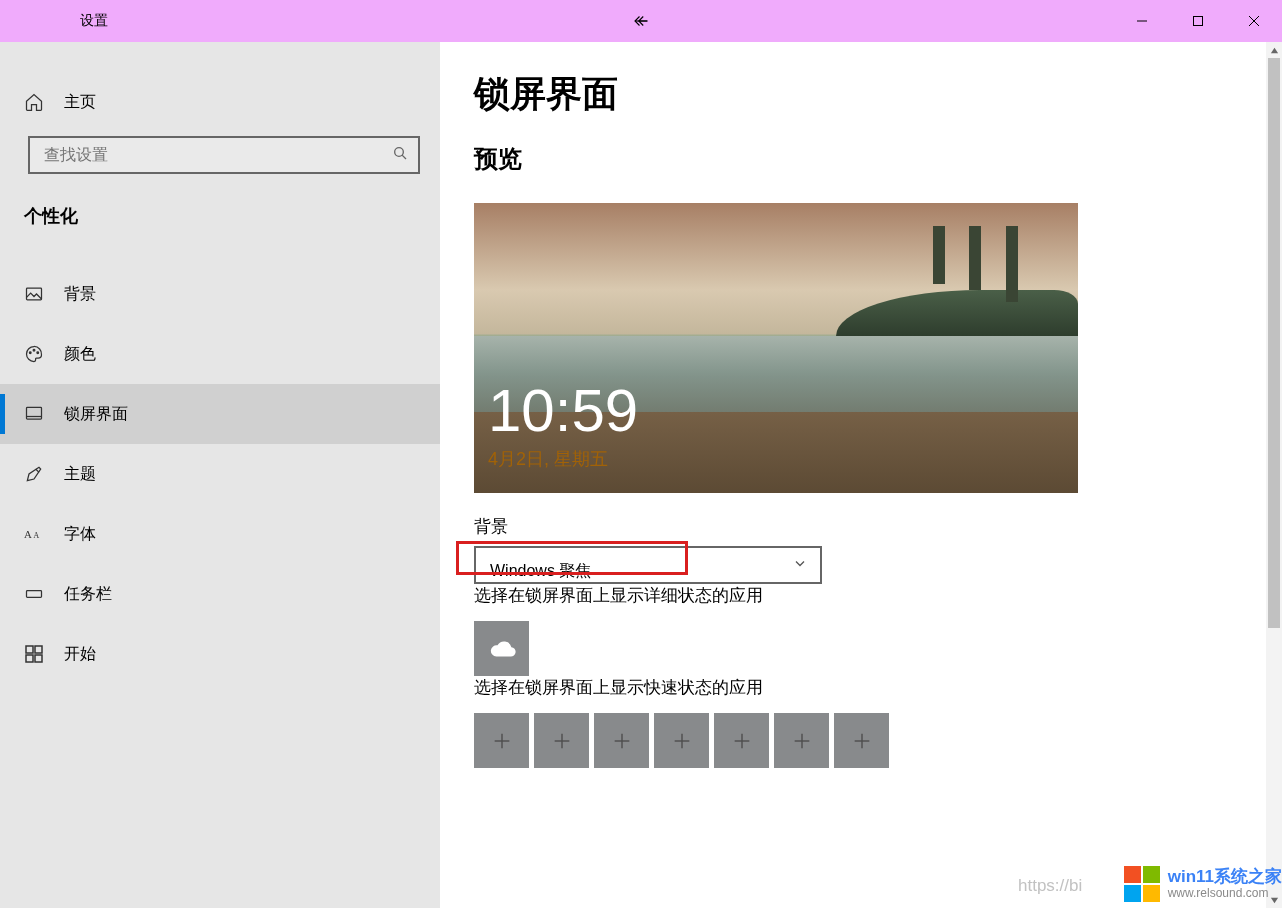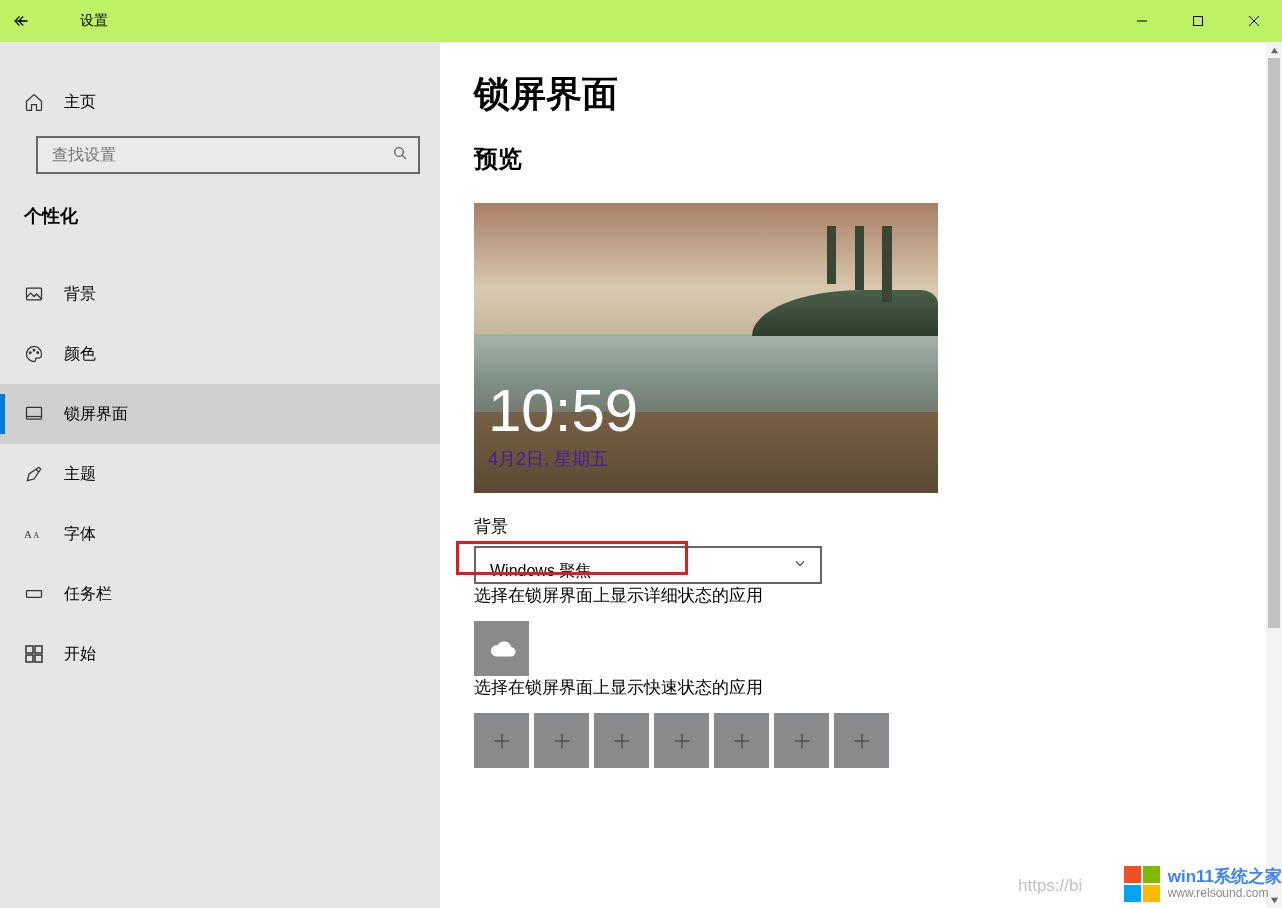--- a/index.html
+++ b/index.html
@@ -8,24 +8,25 @@
       background: #fff;
       width: 1282px;
       height: 908px;
       overflow: hidden;
       position: relative;
     }
 
     
     .titlebar {
       height: 42px;
-      background: #bef264;
+      background: #f0abfc;
       display: flex;
       align-items: center;
       position: relative;
+      justify-content: center;
     }
     .back-btn {
       width: 42px; height: 42px;
       display:flex; align-items:center; justify-content:center;
       color:#000;
     }
     .title-text {
       position:absolute;
       left: 80px;
       font-size: 14px;
@@ -61,21 +62,21 @@
       padding-left:24px;
     }
     .home-icon {
       width:20px; height:20px;
       margin-right:20px;
       display:flex; align-items:center; justify-content:center;
     }
     .home-label { font-size: 16px; color:#000; }
 
     .search-wrap {
-      margin: 4px 20px 18px 36px;
+      margin: 4px 20px 18px 28px;
       position:relative;
       border-radius:19px;
     }
     .search-input {
       width:100%;
       height: 38px;
       border: 2px solid #666;
       background:#eaeaea;
       font-size: 16px;
       padding: 0 44px 0 14px;
@@ -126,21 +127,21 @@
       position:absolute;
       left:0; top:0; right:16px; bottom:0;
       overflow-y: auto;
       padding: 28px 34px 80px 34px;
       color:#000;
     }
     .page-title { font-size: 36px; font-weight:600; margin-bottom: 24px; }
     .sub-title { font-size: 24px; font-weight:600; margin-bottom: 28px; }
 
     .preview-img {
-      width: 464px;
+      width: 604px;
       height: 290px;
       position:relative;
       overflow:hidden;
       margin-bottom: 22px;
     }
     .sky {
       position:absolute; inset:0;
       background: linear-gradient(to bottom, #a77f65 0%, #d9c9b0 30%, #c4b79c 45%, #93a88c 46%, #5b6f55 60%, #6c5c3e 75%, #5a4a32 100%);
     }
     .sea {
@@ -163,21 +164,21 @@
     .t1{ right:10%; height:26%; }
     .t2{ right:16%; height:22%; }
     .t3{ right:22%; height:20%; }
     .clock {
       position:absolute; left:14px; bottom:52px;
       color:#fff; font-size: 60px; font-weight:300;
       line-height:1;
     }
     .date {
       position:absolute; left:14px; bottom:22px;
-      color:#4c1d95; font-size: 18px;
+      color:#a16207; font-size: 18px;
     }
 
     .field-label {
       font-size: 17px;
       margin-bottom: 8px;
     }
     .select-box {
       width: 348px;
       height: 38px;
       border: 2px solid #666;

